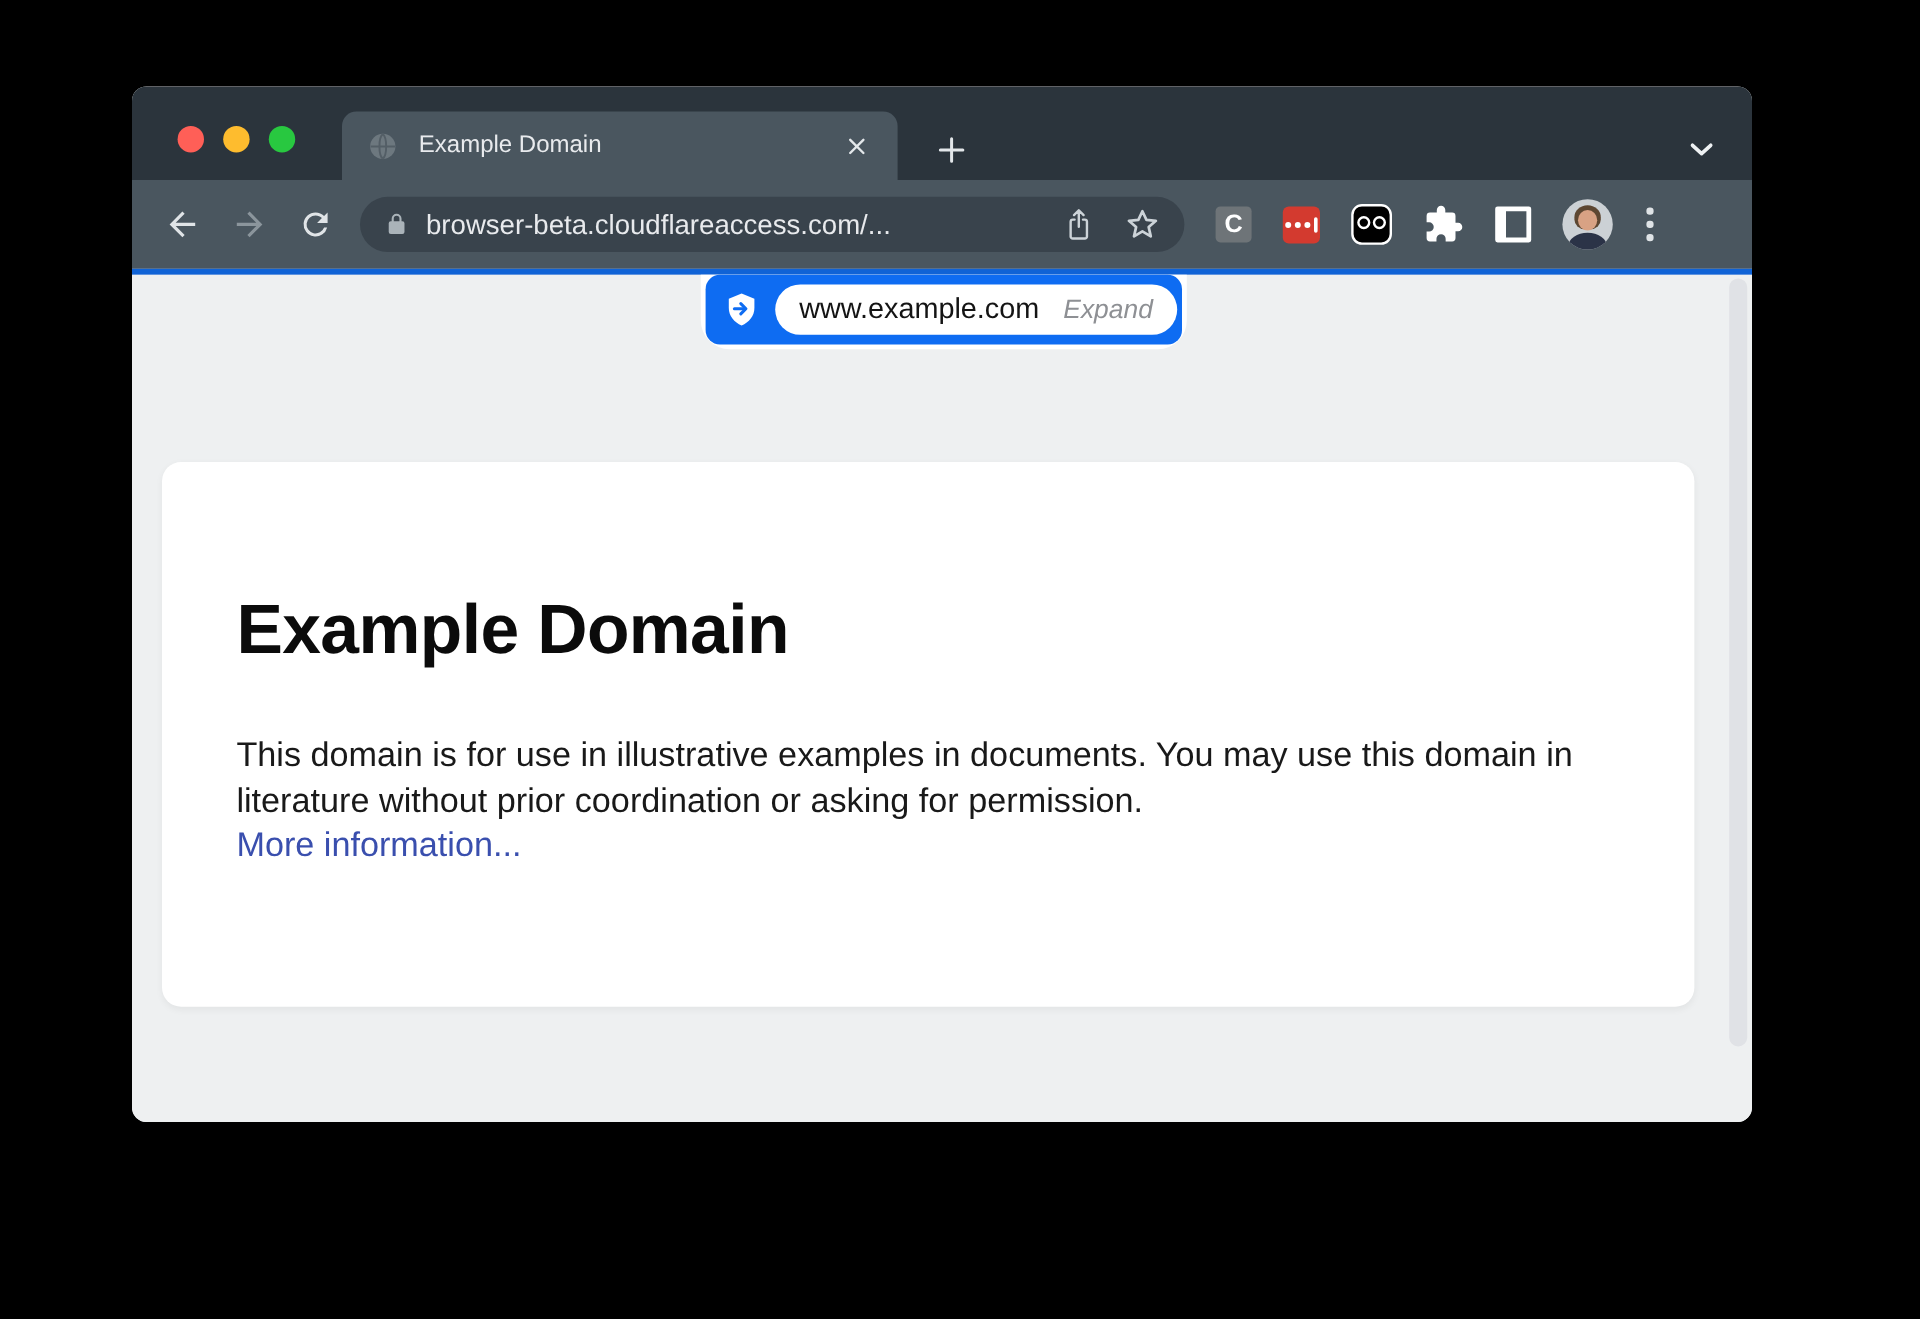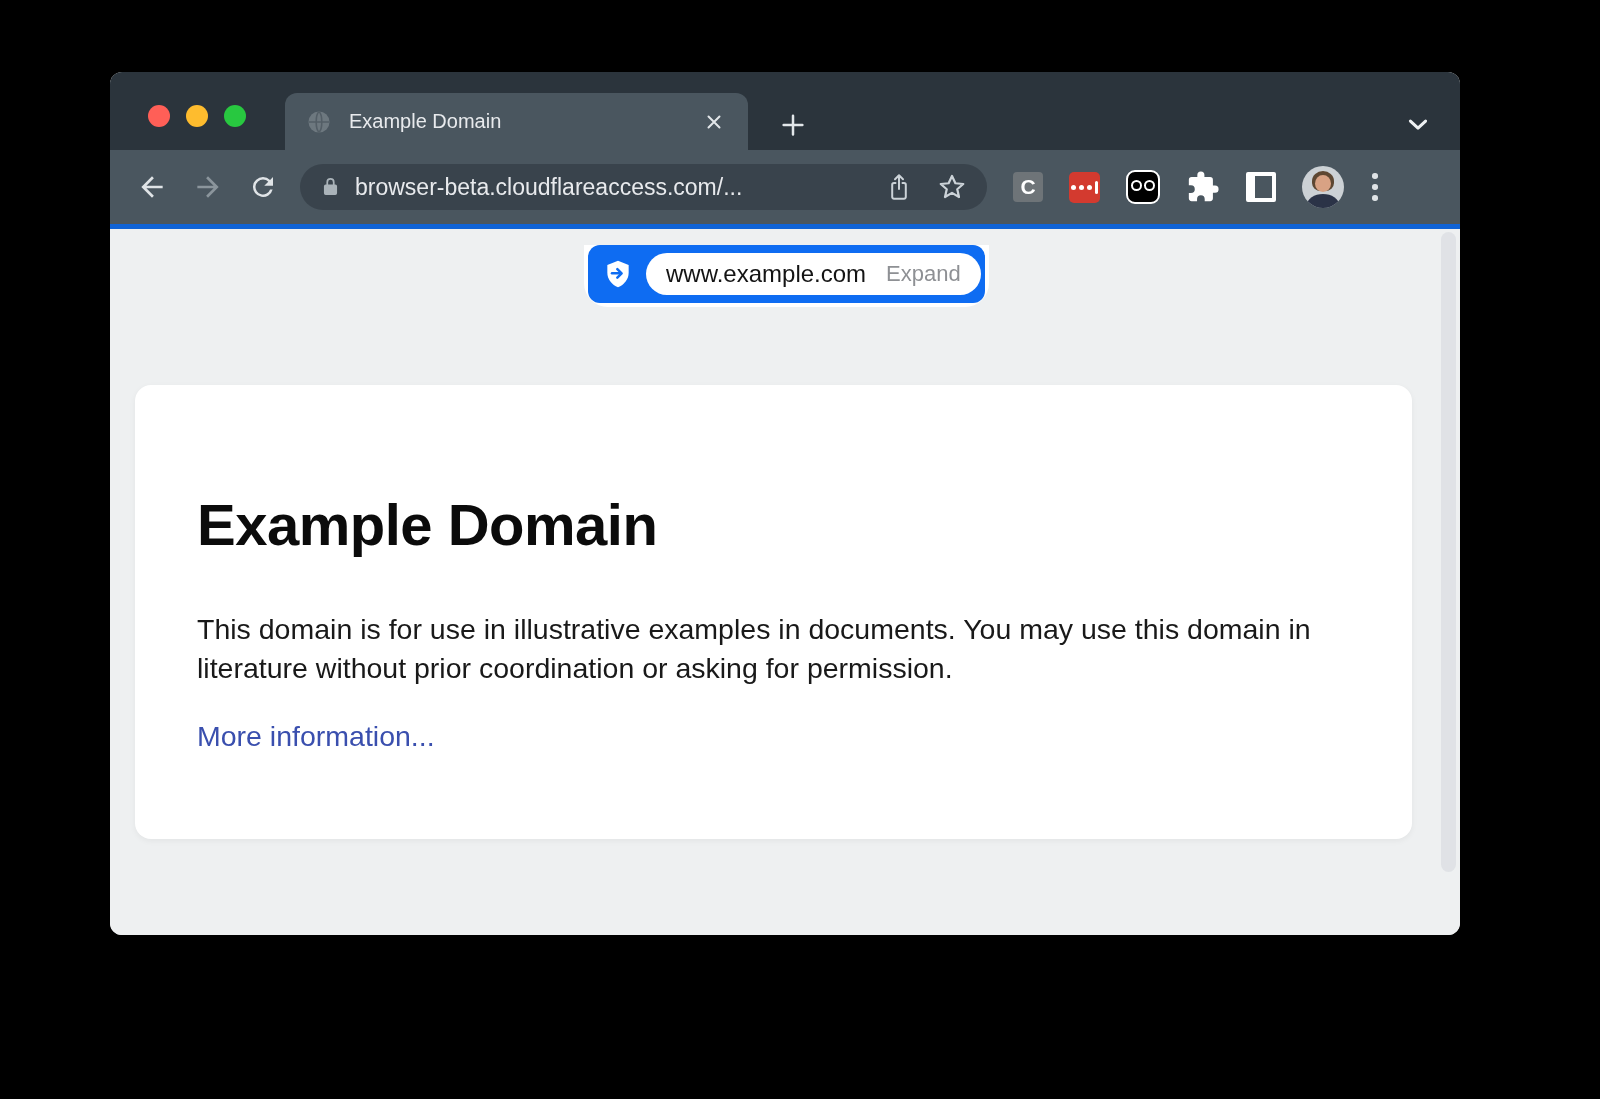--- a/index.html
+++ b/index.html
@@ -58,43 +58,43 @@
   .avatar .torso { position:absolute; left:5px; bottom:-8px; width:32px; height:22px; border-radius:50% 50% 0 0; background:#2b3347; }
   .menu-dots { margin-left:24px; margin-right:8px; display:flex; flex-direction:column; gap:5.5px; padding:4px; cursor:pointer; }
   .menu-dots i { width:5.5px; height:5.5px; border-radius:50%; background:#dfe3e6; }
 
   .indicator-line { height:5px; background:#1063d6; }
 
   
   .content { position:relative; height:706px; background:#eef0f1; }
 
   .pill-wrap {
-    position:absolute; left:474px; top:16px;
+    position:absolute; left:474px; top:0;
     background:#fff; border-radius:0 0 24px 24px; padding:0 4px 4px;text-align:center;
   }
   .pill-blue {
     width:397px; height:58px; background:#0e6cf2; border-radius:12px;
     display:flex; align-items:center; padding:0 10px 0 14px;
   }
   .pill-blue .shield { display:flex; margin-right:12px; }
   .pill-white {
     flex:1; height:42px; background:#fff; border-radius:21px;
     display:flex; align-items:center; justify-content:center; gap:20px; padding:0 20px;
   }
   .pill-white .domain { font-size:24px; color:#141414; font-weight:500; white-space:nowrap; }
-  .pill-white .expand { font-size:22px; color:#8e9094; white-space:nowrap; cursor:pointer; }
+  .pill-white .expand { font-size:22px; color:#8e9094; white-space:nowrap; cursor:pointer;font-style:italic; }
 
   .card {
     position:absolute; left:25px; top:156px; width:1277px; height:454px;
     background:#fff; border-radius:16px; box-shadow:0 2px 6px rgba(0,0,0,.05);
     padding:106px 0 0 62px;
   }
   .card h1 { font-size:58px; font-weight:700; color:#0b0b0b; letter-spacing:-0.5px; }
   .card p { margin-top:52px; font-size:28.5px; line-height:1.36; color:#191919; width:1150px; }
-  .card a { display:inline-block; margin-top:32px; font-size:28.5px; color:#3a4fae; text-decoration:none; cursor:pointer; }
+  .card a { display:inline-block; font-size:28.5px; color:#3a4fae; text-decoration:none; cursor:pointer; }
 
   .scroll-thumb {
     position:absolute; left:1331px; top:3px; width:15px; height:640px;
     background:#e0e2e6; border-radius:8px; cursor:pointer;
   }
 
   .flexc { display:flex; align-items:center; justify-content:center; }
 </style>
 </head>
 <body>

